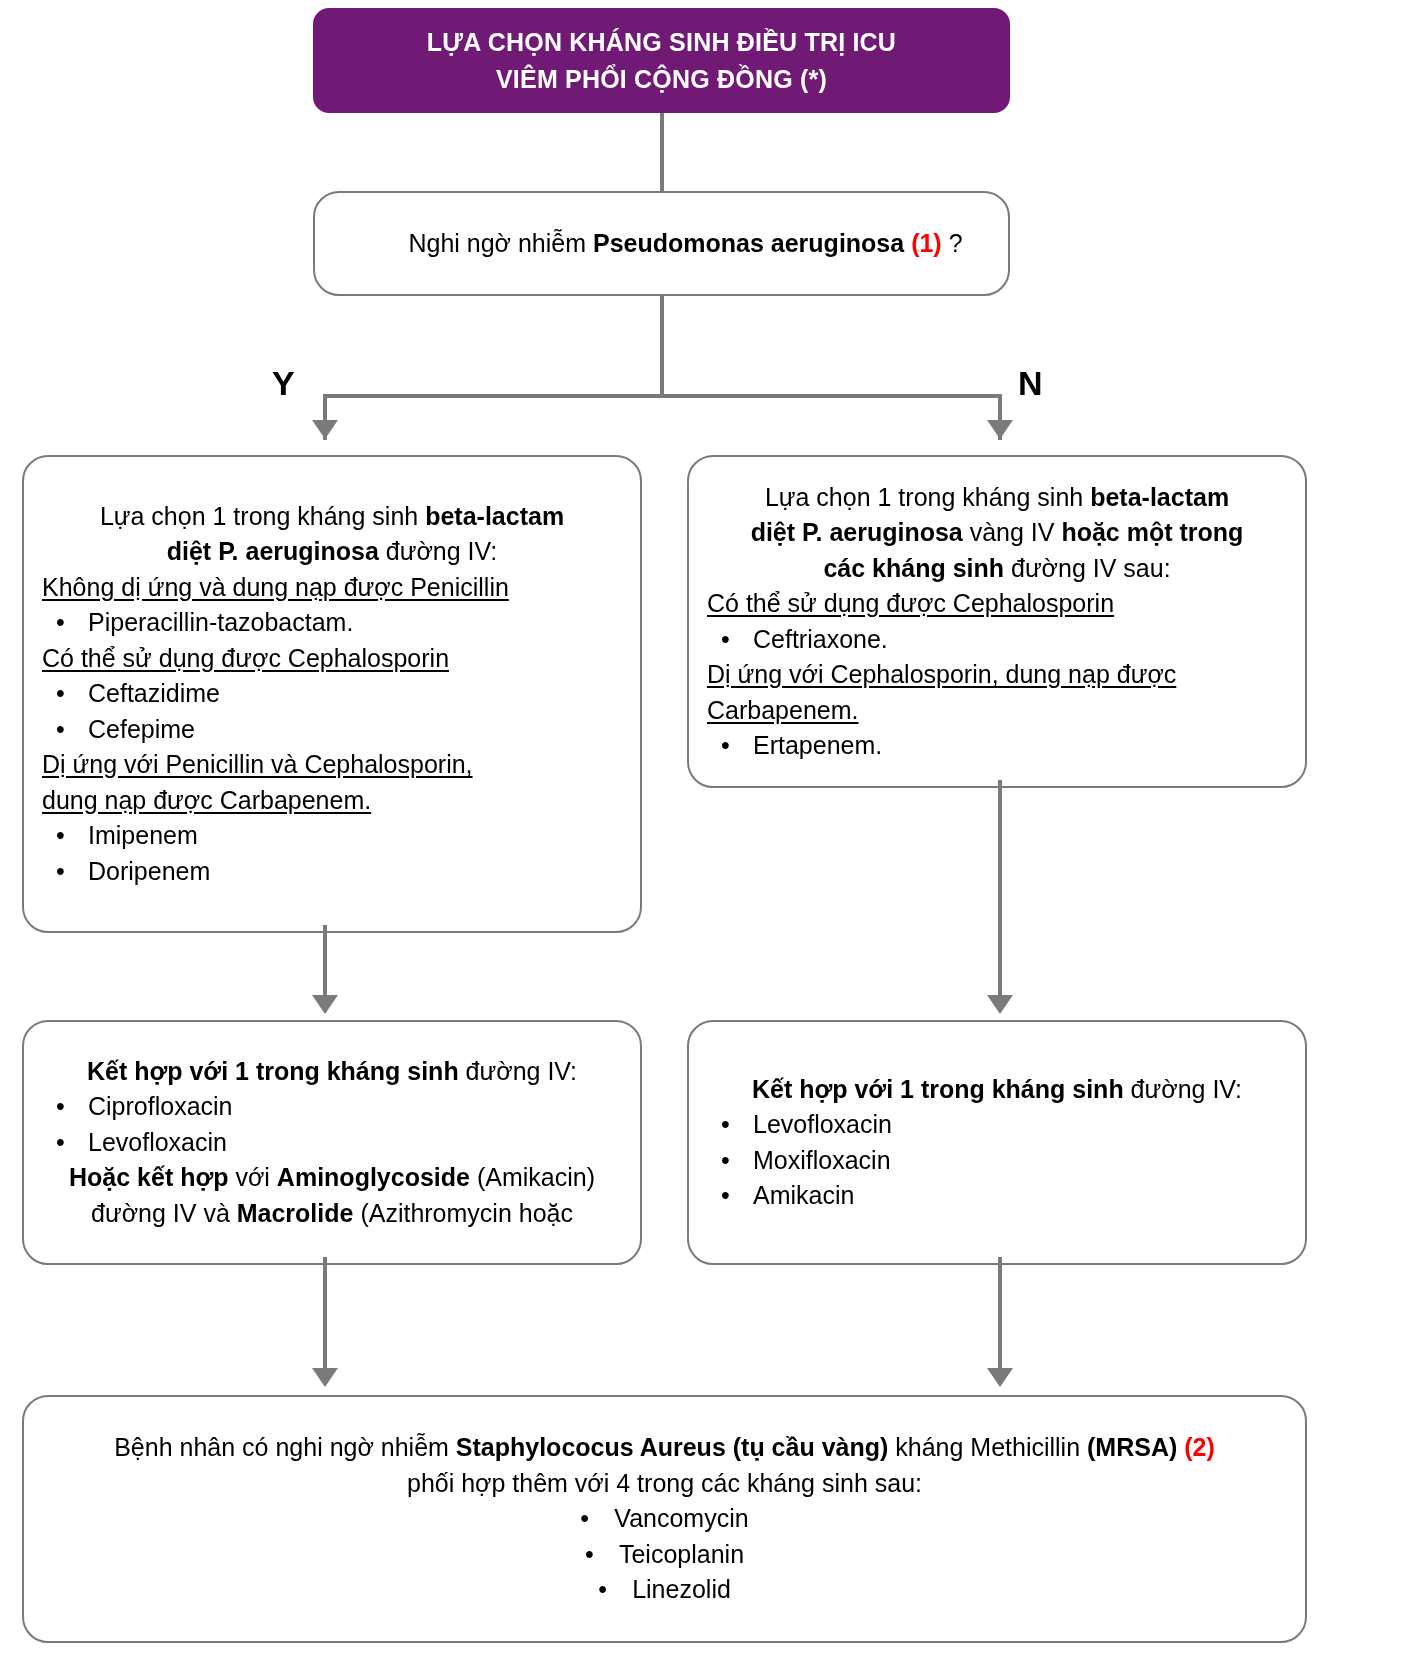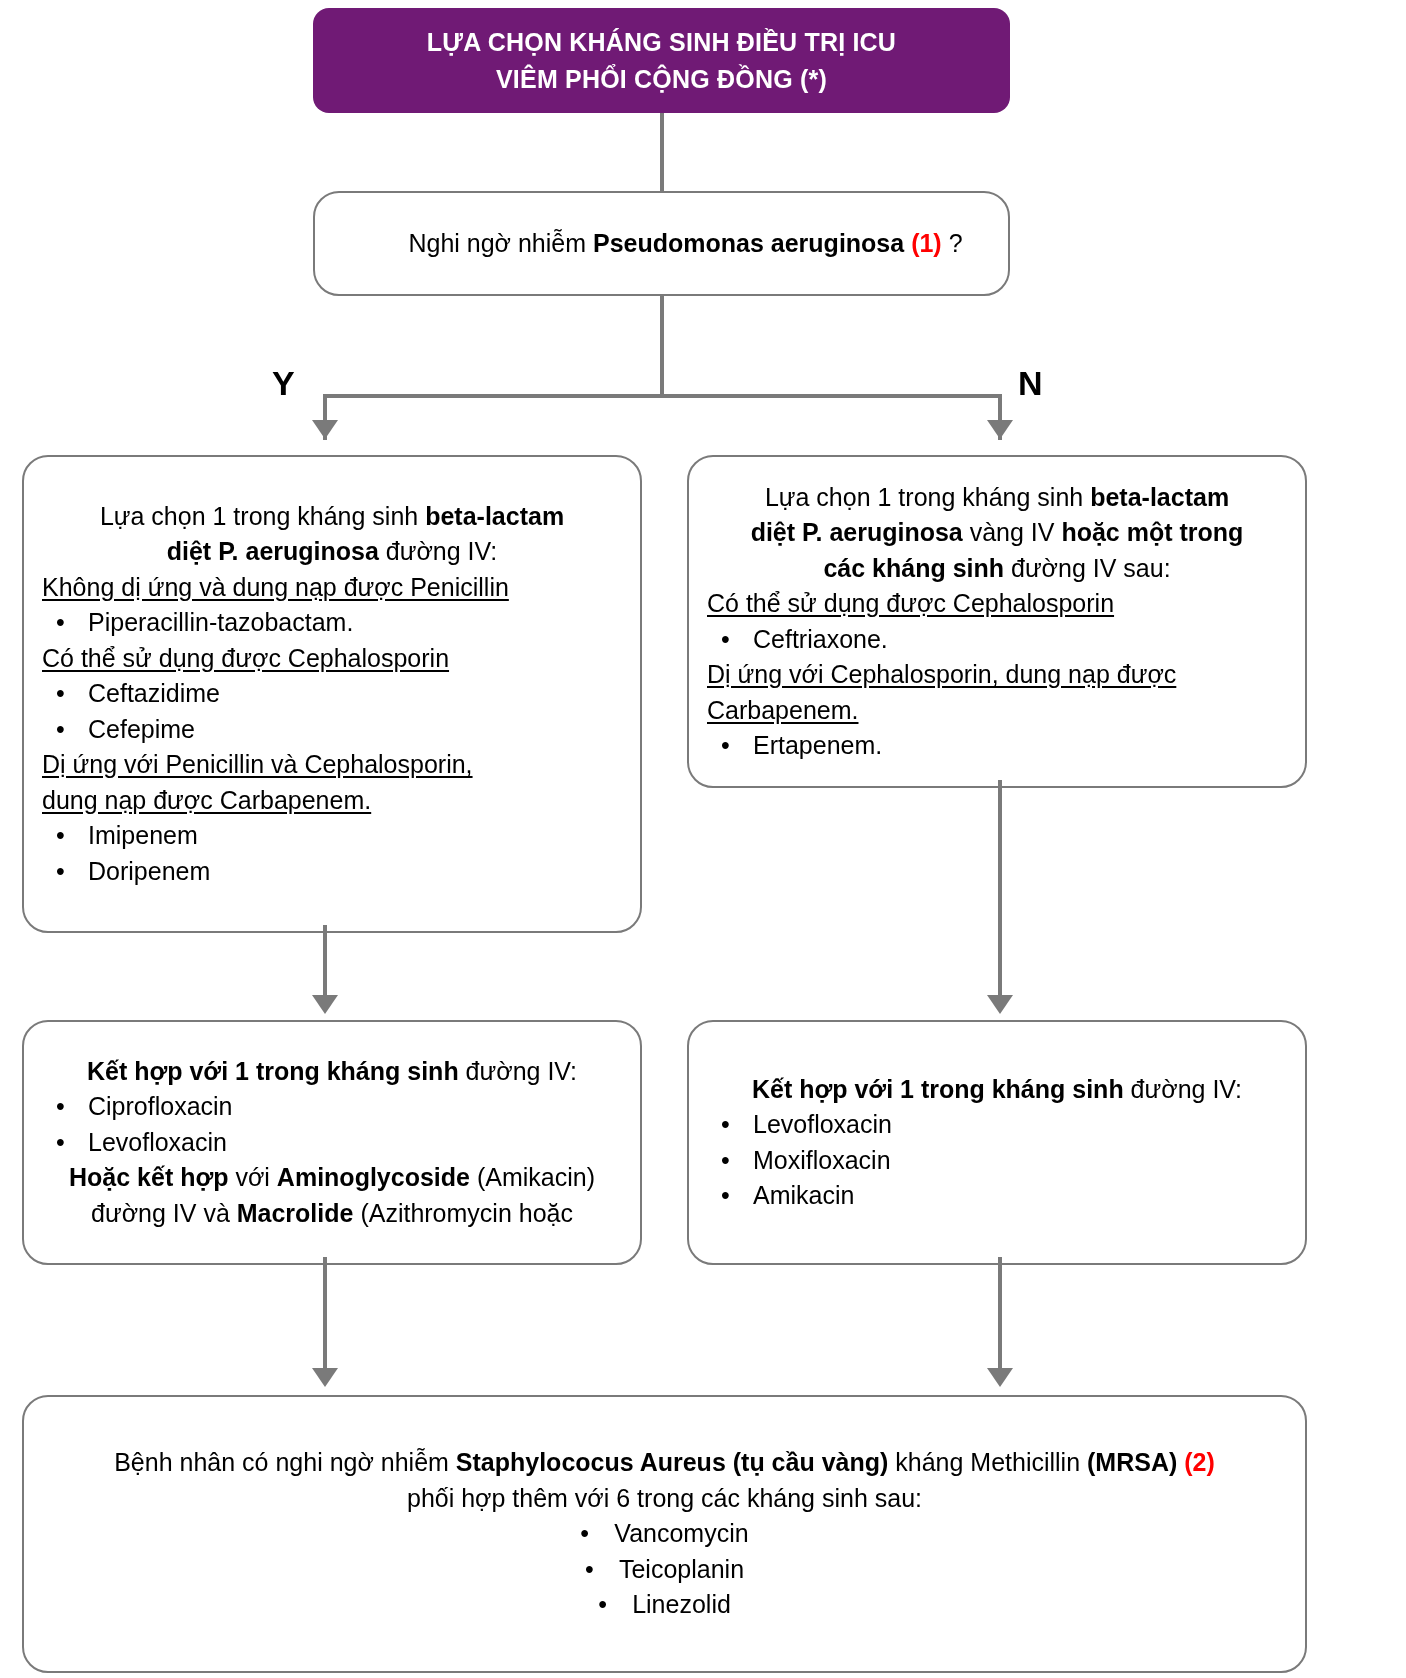--- a/index.html
+++ b/index.html
@@ -167,21 +167,21 @@
     <span class="li">Levofloxacin</span>
     <span class="li">Moxifloxacin</span>
     <span class="li">Amikacin</span>
   </div>
 
   <div class="vline" style="left:323px;top:1257px;height:124px;"></div>
   <div class="arrow" style="left:312px;top:1368px;"></div>
   <div class="vline" style="left:998px;top:1257px;height:124px;"></div>
   <div class="arrow" style="left:987px;top:1368px;"></div>
 
-  <div class="box body-box" style="left:22px;top:1387px;width:1285px;height:278px;">
+  <div class="box body-box" style="left:22px;top:1387px;width:1285px;height:248px;">
     <span class="line ctr"><span>Bệnh nhân có nghi ngờ nhiễm </span><span class="b">Staphylococus Aureus (tụ cầu vàng)</span><span> kháng Methicillin </span><span class="b">(MRSA)</span> <span class="red">(2)</span></span>
-    <span class="line ctr">phối hợp thêm với 6 trong các kháng sinh sau:</span>
+    <span class="line ctr">phối hợp thêm với 4 trong các kháng sinh sau:</span>
     <span class="li-c"><span class="bsym">•</span><span>Vancomycin</span></span>
     <span class="li-c"><span class="bsym">•</span><span>Teicoplanin</span></span>
     <span class="li-c"><span class="bsym">•</span><span>Linezolid</span></span>
   </div>
 
 </div>
 
 </body></html>

